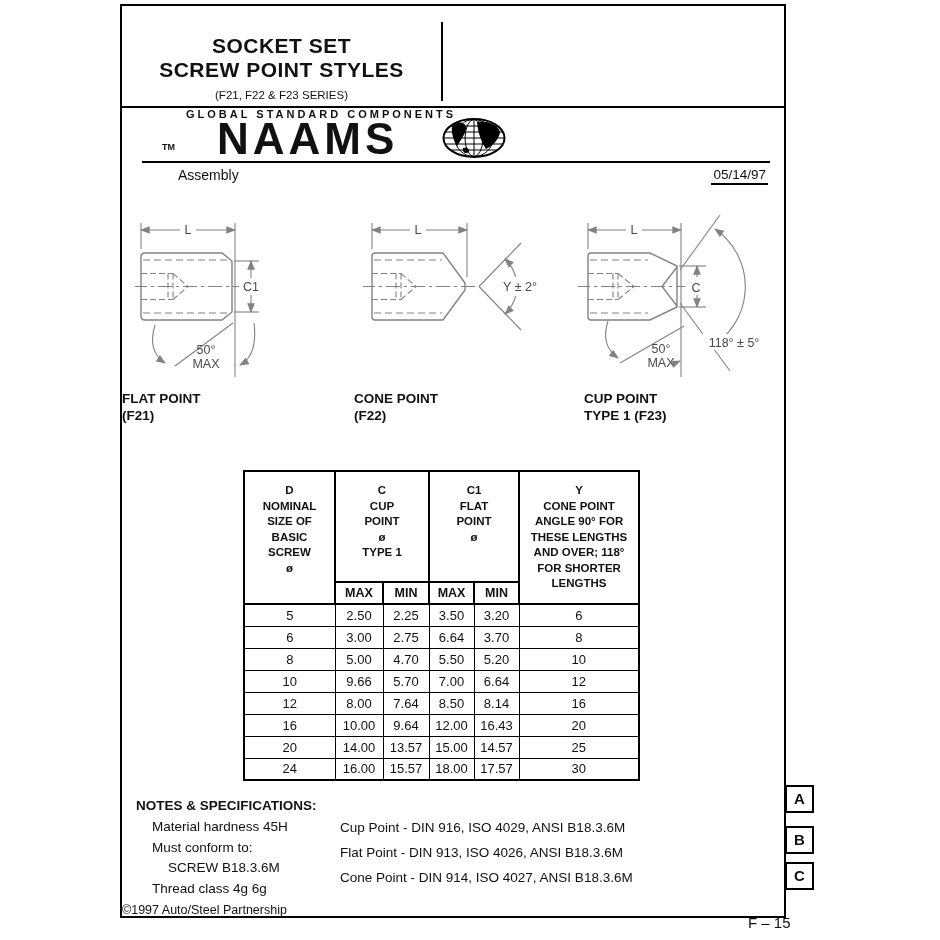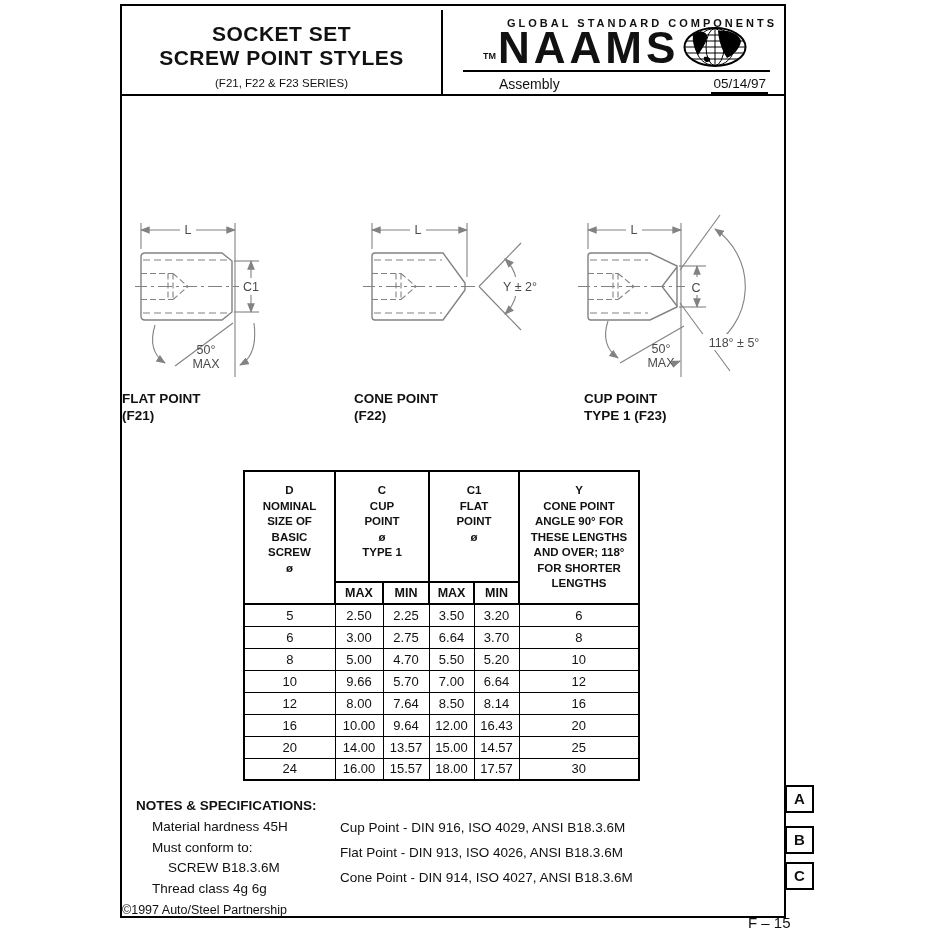--- a/index.html
+++ b/index.html
@@ -3,27 +3,27 @@
 <meta charset="utf-8">
 <style>
   * { margin:0; padding:0; box-sizing:border-box; }
   html,body { background:#fff; }
   body { width:940px; height:940px; position:relative; font-family:"Liberation Sans", sans-serif; color:#111; }
   .page { position:absolute; left:0; top:0; width:940px; height:940px; background:#fff; }
 
   .content-box { position:absolute; left:120px; top:4px; width:666px; height:914px; border:2px solid #000; background:#fff; }
 
   
-  .header { position:absolute; left:0; top:4px; width:662px; height:86px; border-bottom:2px solid #000; display:flex; }
+  .header { position:absolute; left:0; top:16px; width:662px; height:86px; border-bottom:2px solid #000; display:flex;flex-direction:column; }
   .header-title-cell { width:321px; border-right:2px solid #000; text-align:center; padding-top:12px; }
   .doc-title { font-size:21px; font-weight:bold; line-height:24px; letter-spacing:0.5px; }
   .doc-subtitle { font-size:11.5px; margin-top:7px; }
   .header-brand-cell { flex:1; position:relative; }
   .brand-top { position:absolute; left:64px; top:7px; font-size:11px; font-weight:bold; letter-spacing:3px; white-space:nowrap; }
-  .brand-row { position:absolute; left:40px; top:17px; display:flex; align-items:flex-end; }
+  .brand-row { position:absolute; left:40px; top:17px; display:flex; align-items:flex-end;gap:40px; }
   .tm { font-size:9px; font-weight:bold; margin-right:2px; margin-bottom:7px; }
   .naams { font-size:44px; font-weight:bold; letter-spacing:4px; line-height:40px; }
   .globe { margin-left:3px; margin-bottom:1px; }
   .brand-rule { position:absolute; left:20px; right:14px; top:60px; border-top:2.5px solid #000; }
   .assembly { position:absolute; left:56px; top:66px; font-size:14px; }
   .date { position:absolute; right:16px; top:66px; font-size:13.5px; border-bottom:2px solid #000; padding:0 2px 1px 2px; }
 
   
   .drawing { position:absolute; }
   .drawing-title { position:absolute; width:140px; font-size:13.5px; font-weight:bold; line-height:17px; }

